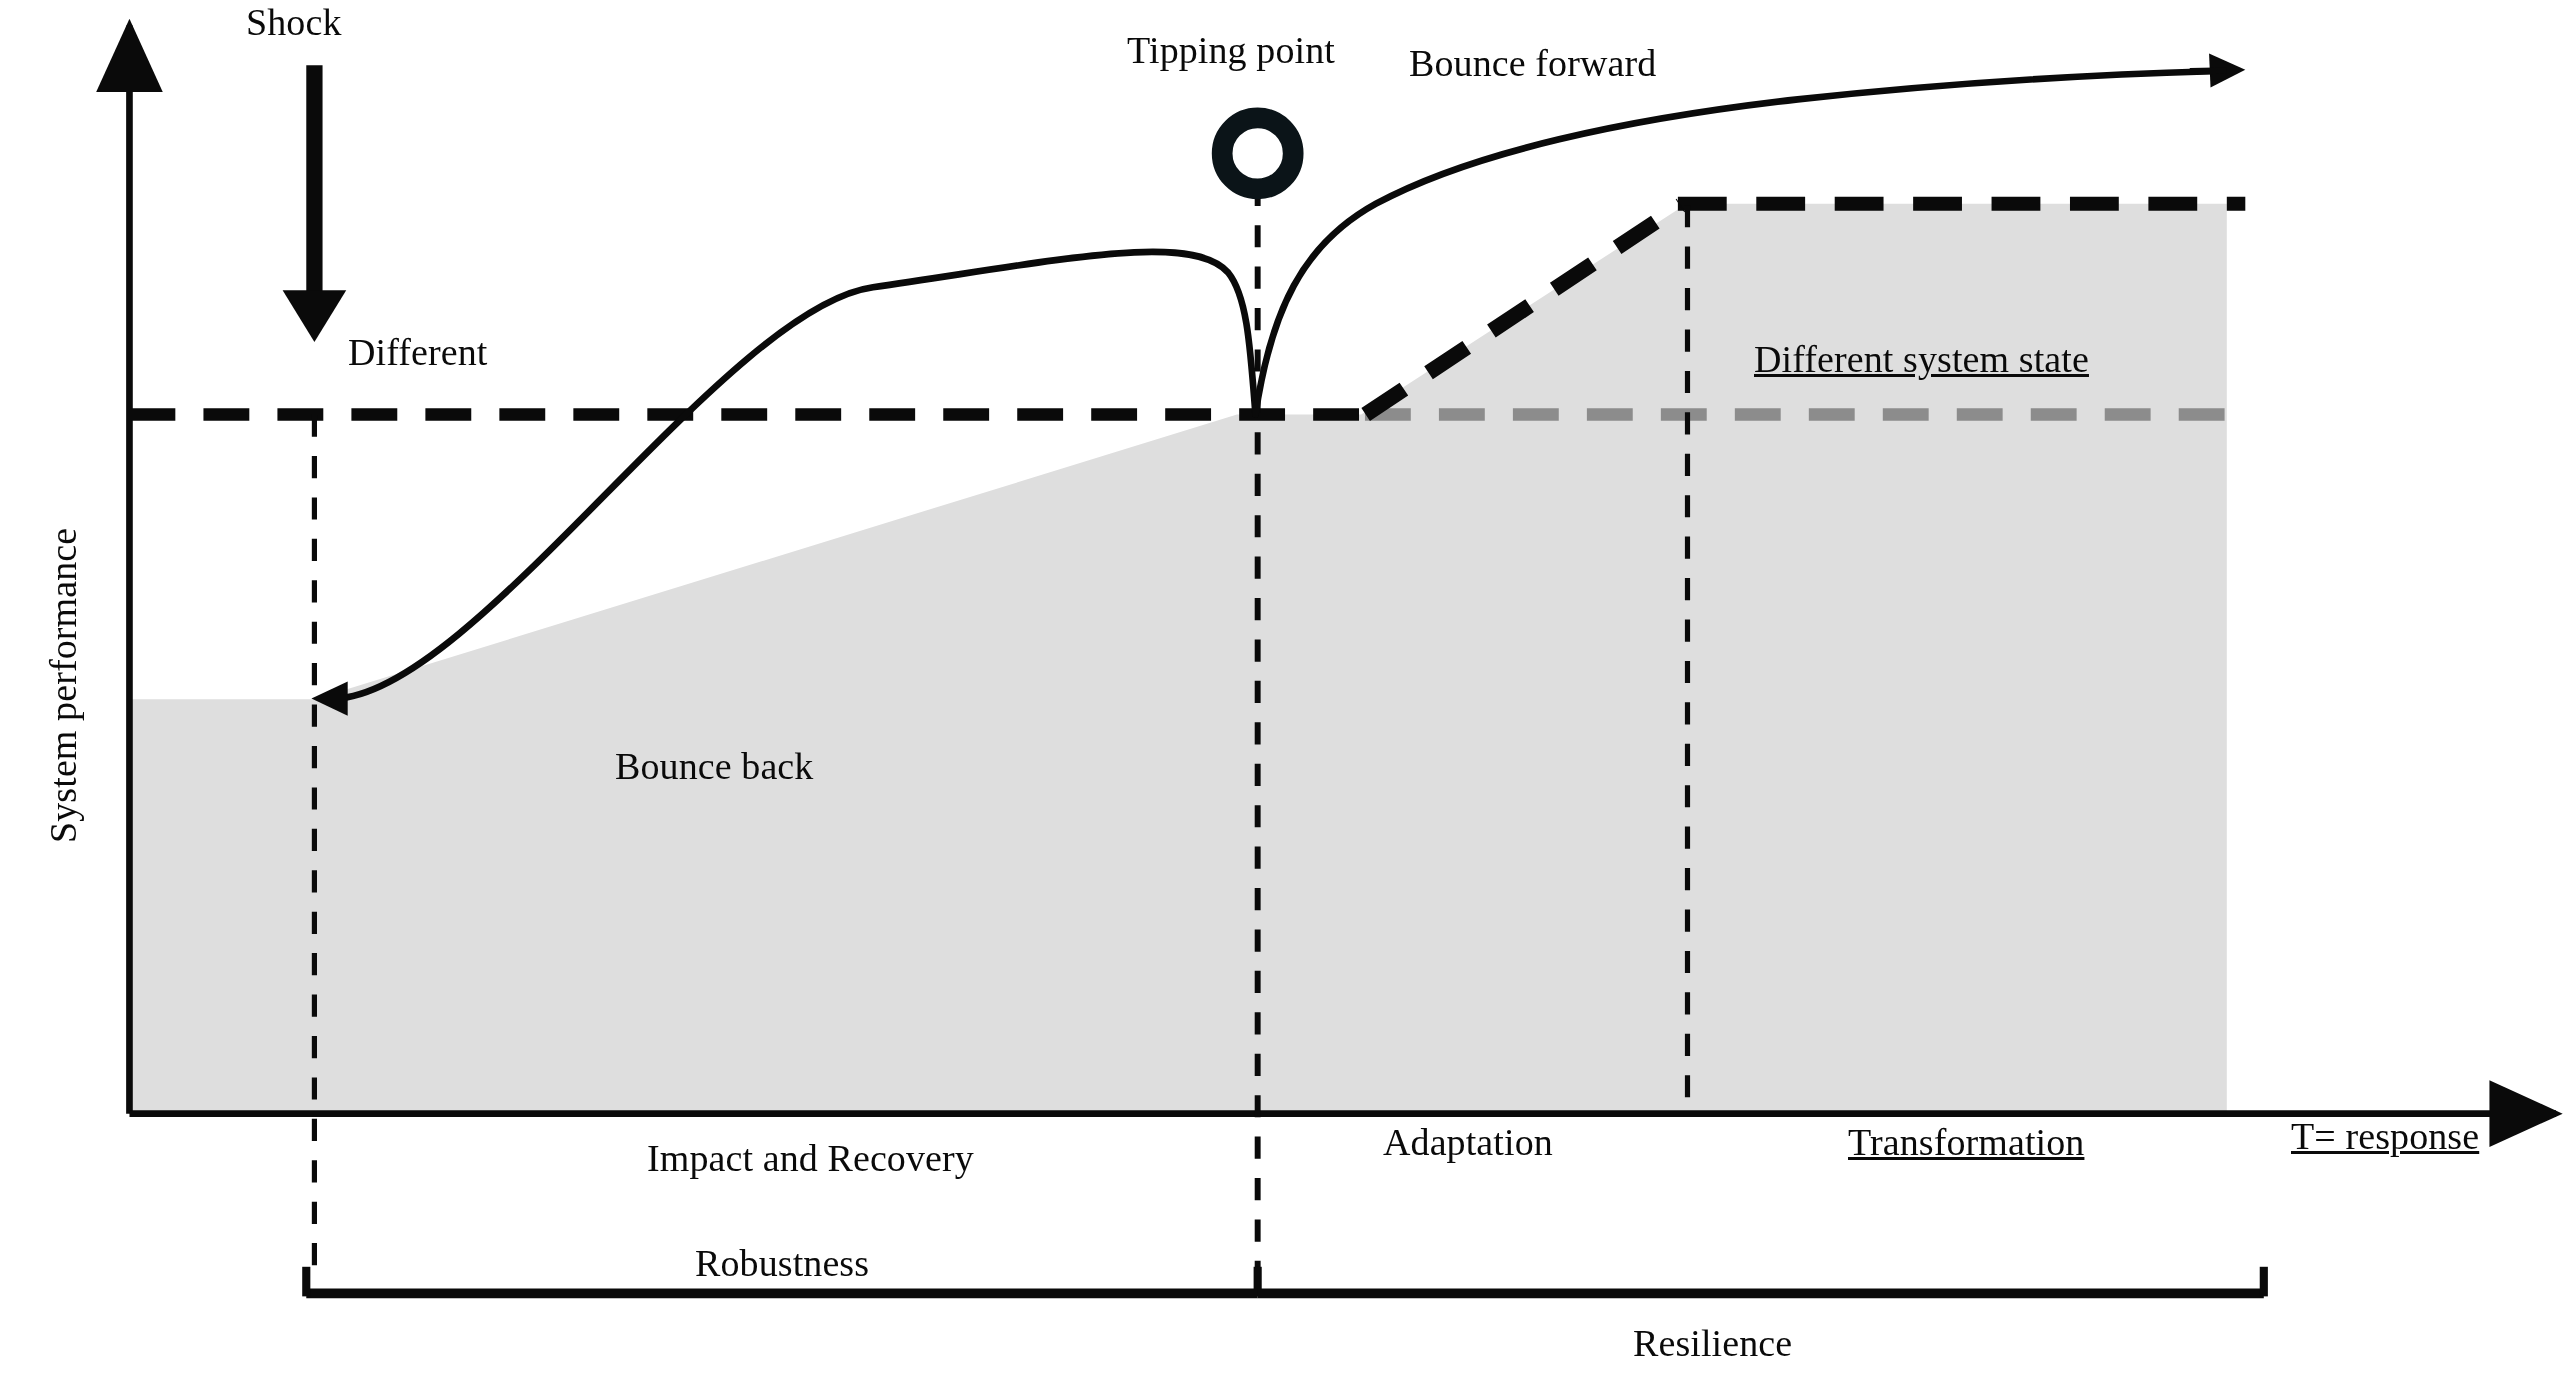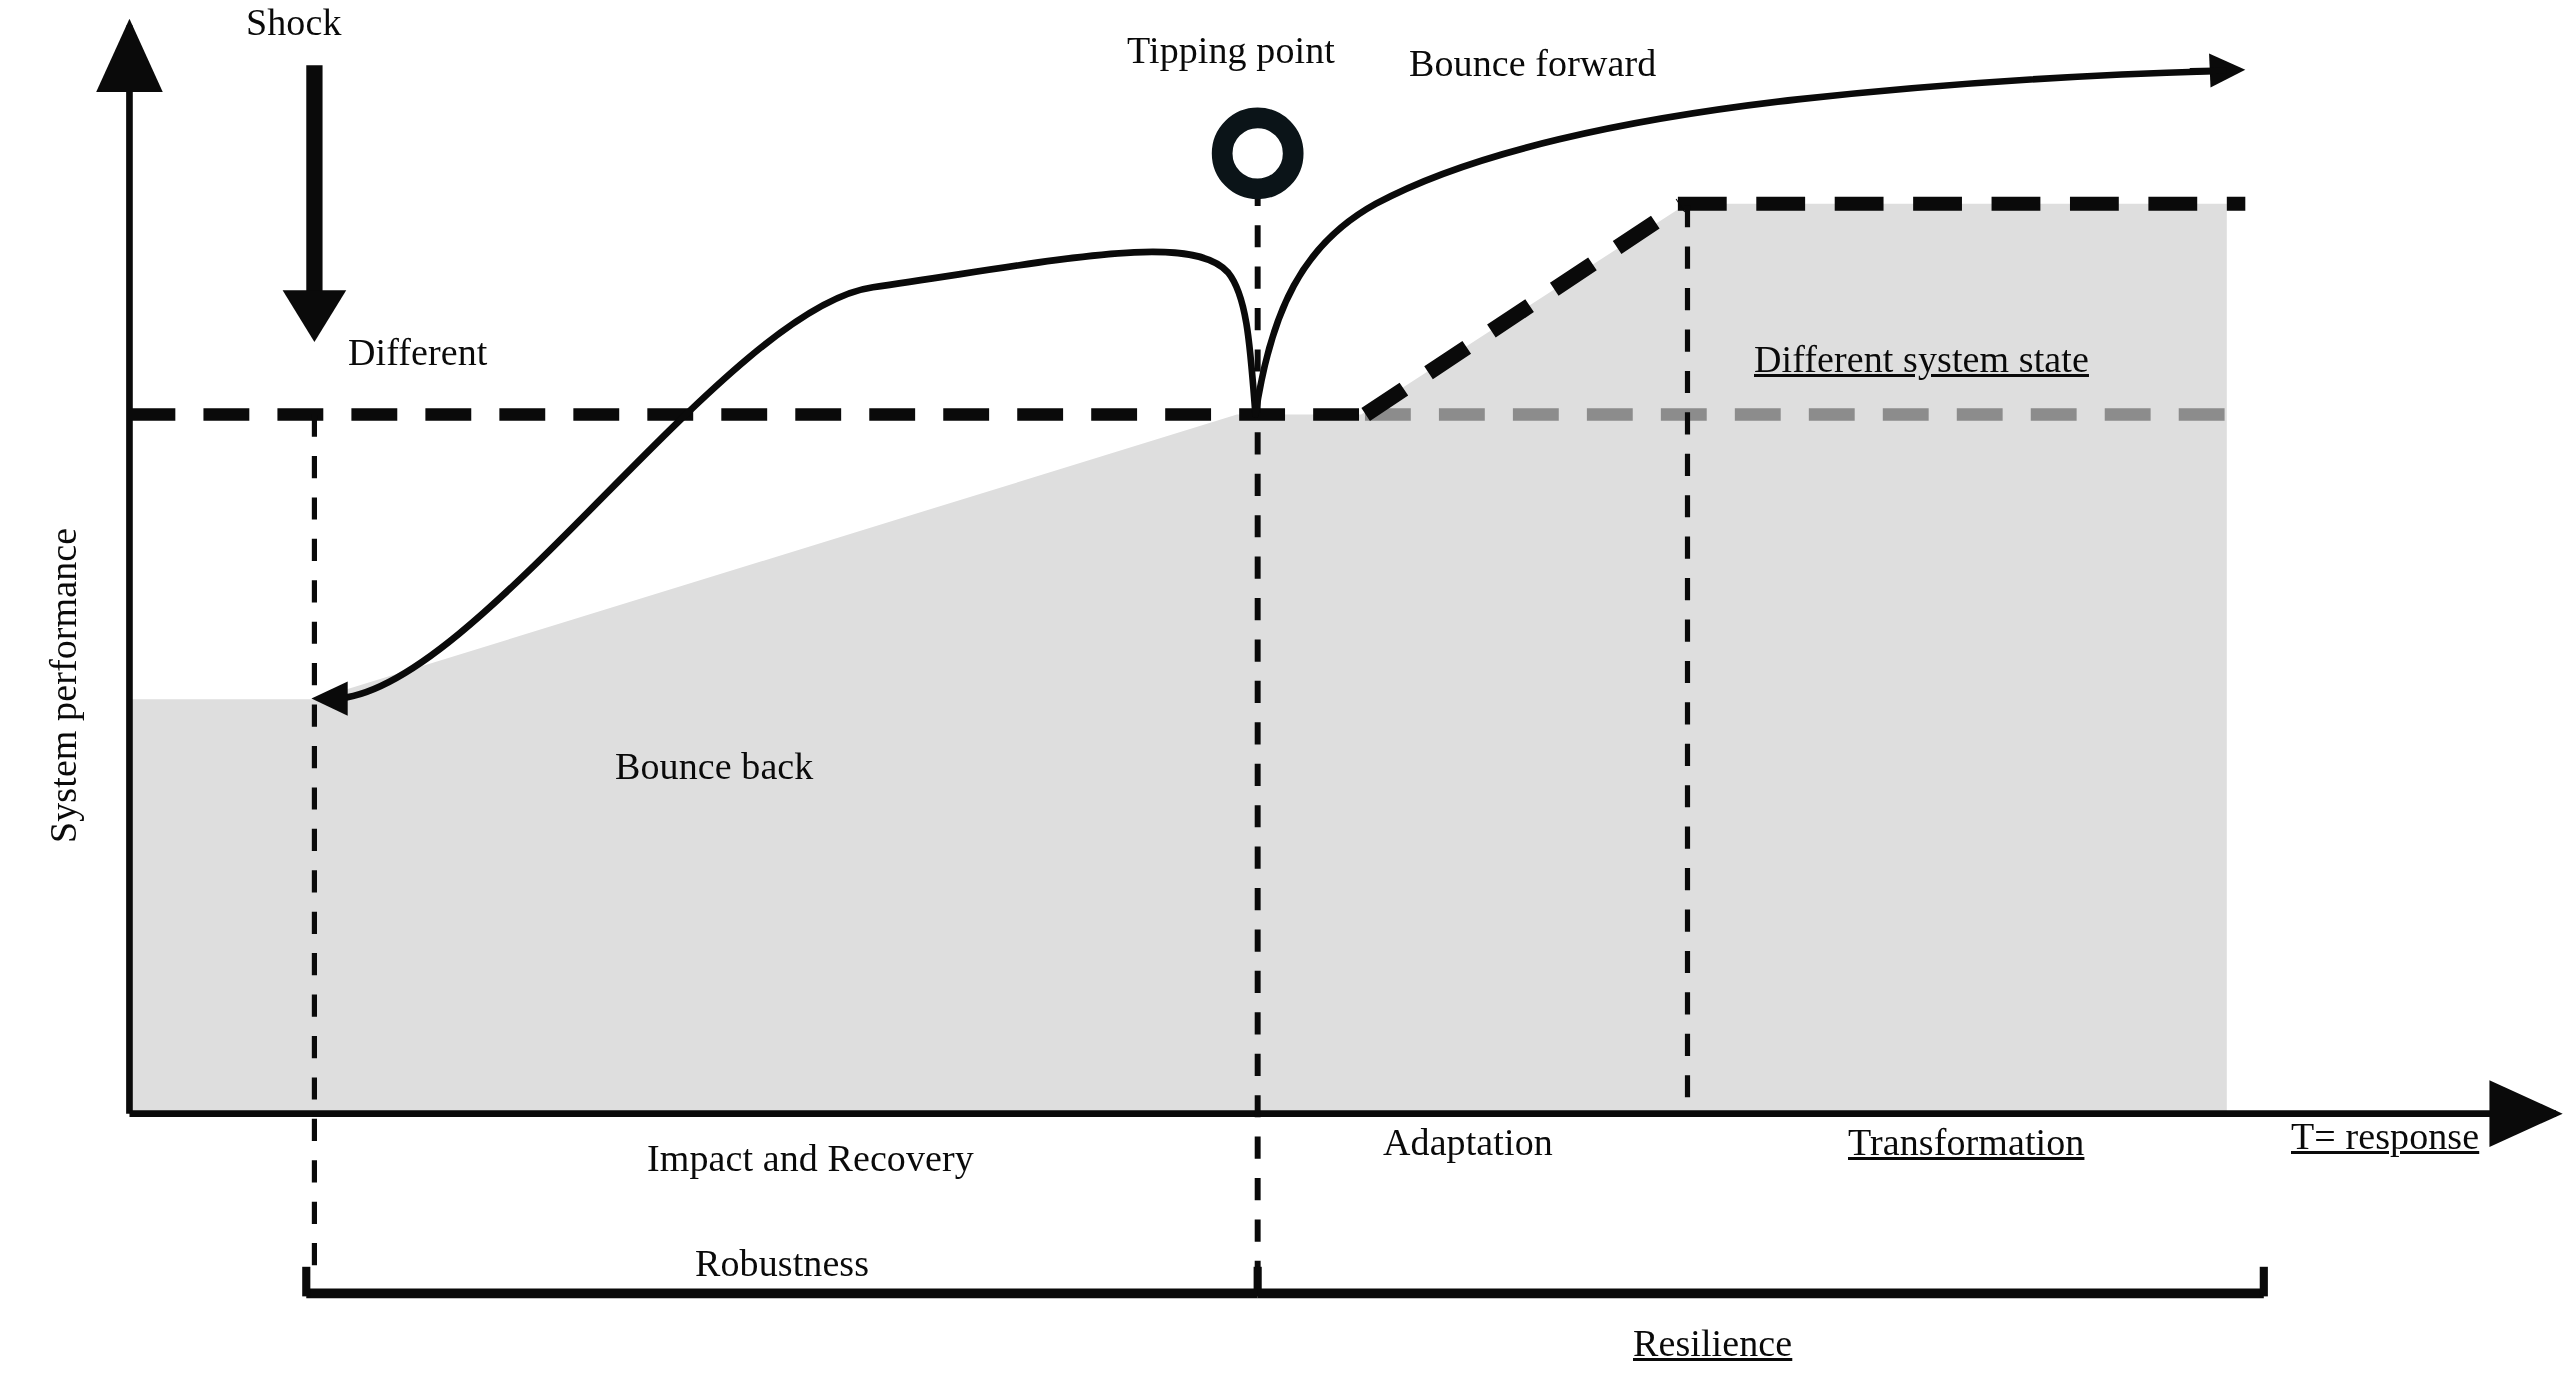--- a/index.html
+++ b/index.html
@@ -137,16 +137,16 @@
   <div class="lbl" style="left:603px;top:1139px;margin-left:44px;">Impact and Recovery</div>
 
   <div class="lbl" style="left:1383px;top:1123px;">Adaptation</div>
 
   <div class="lbl" style="left:1848px;top:1123px;text-decoration:underline;">Transformation</div>
 
   <div class="lbl" style="left:2291px;top:1117px;text-decoration:underline;">T= response</div>
 
   <div class="lbl" style="left:695px;top:1244px;">Robustness</div>
 
-  <div class="lbl" style="left:1633px;top:1324px;text-decoration:underline;">Resilience</div>
+  <div class="lbl" style="left:1633px;top:1324px;">Resilience</div>
 
 </div>
 
 
 </body></html>

